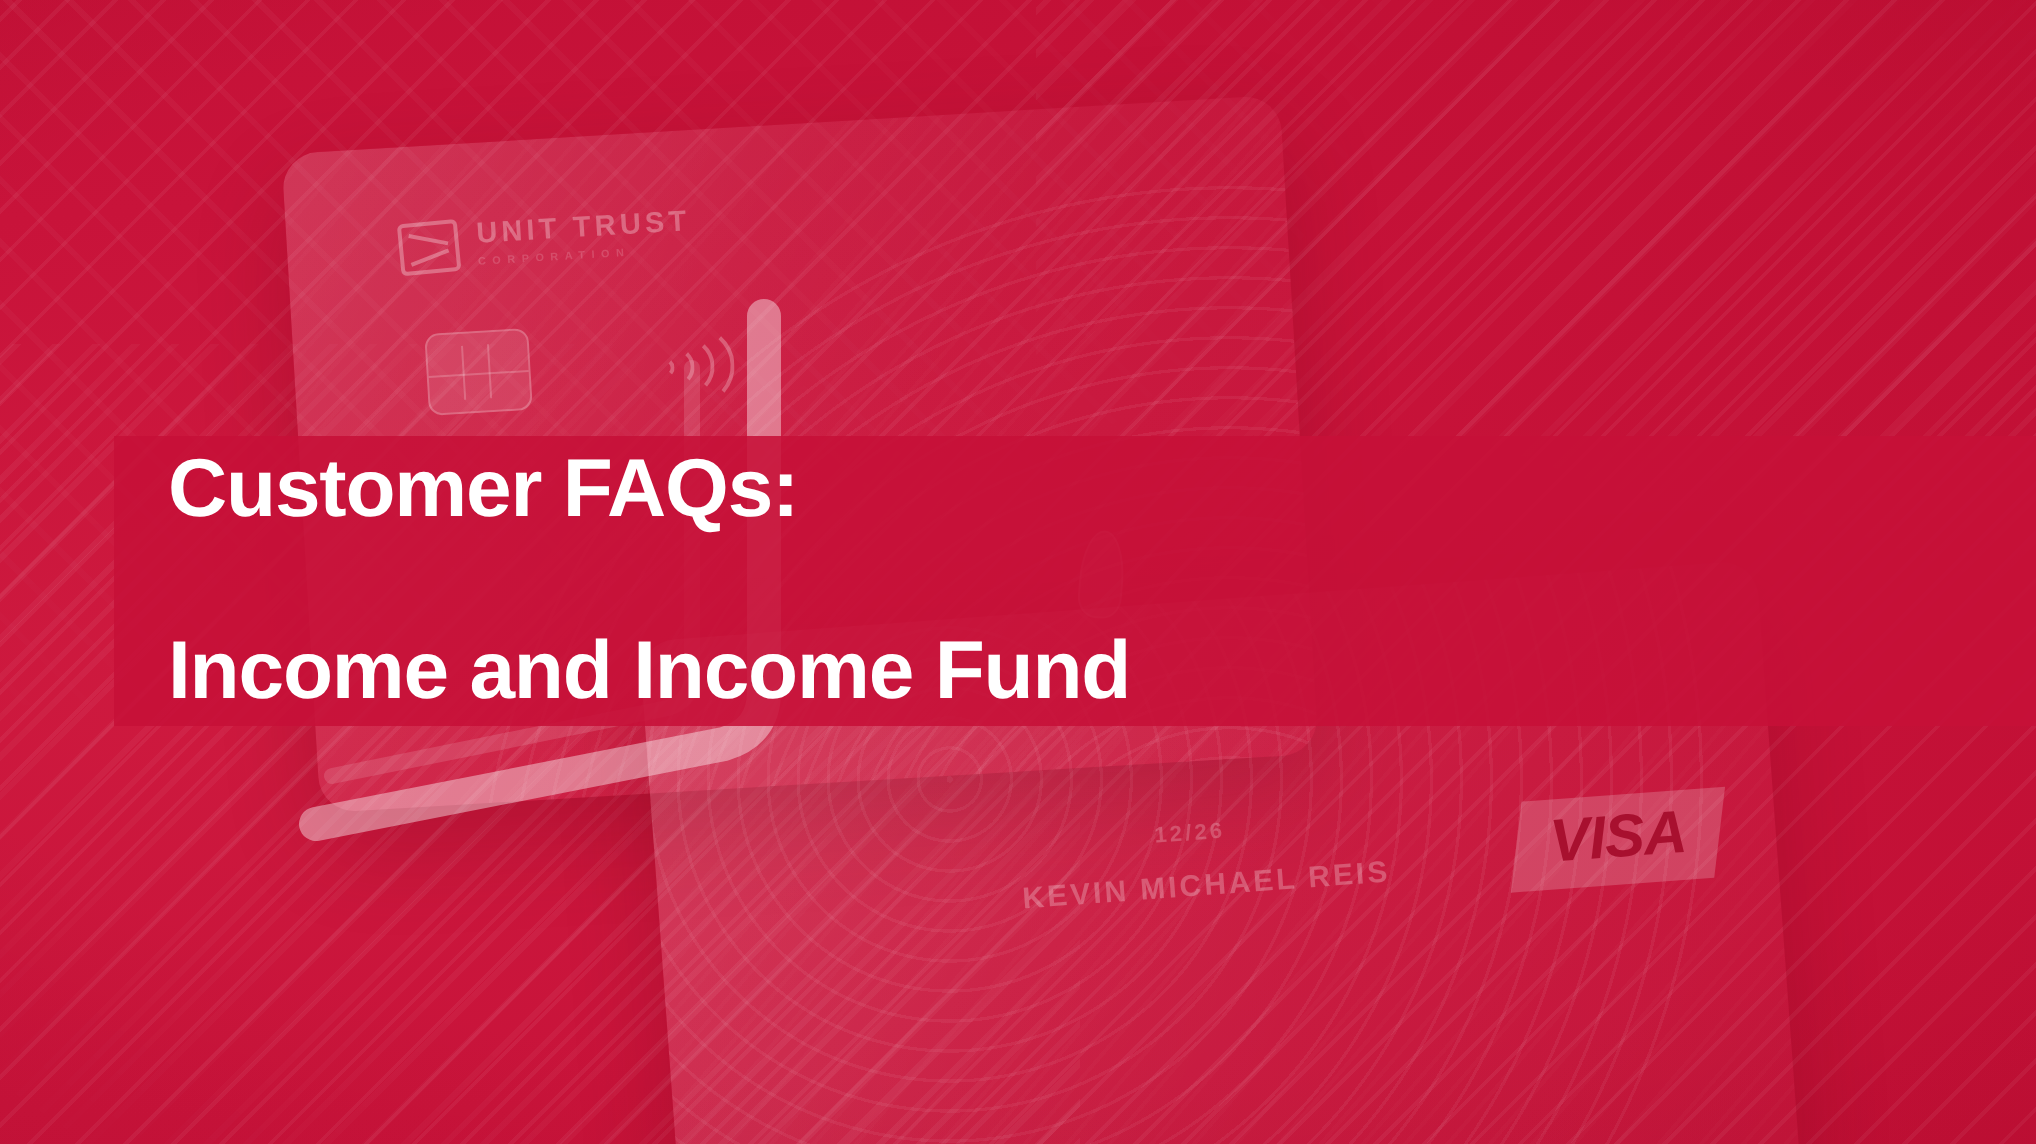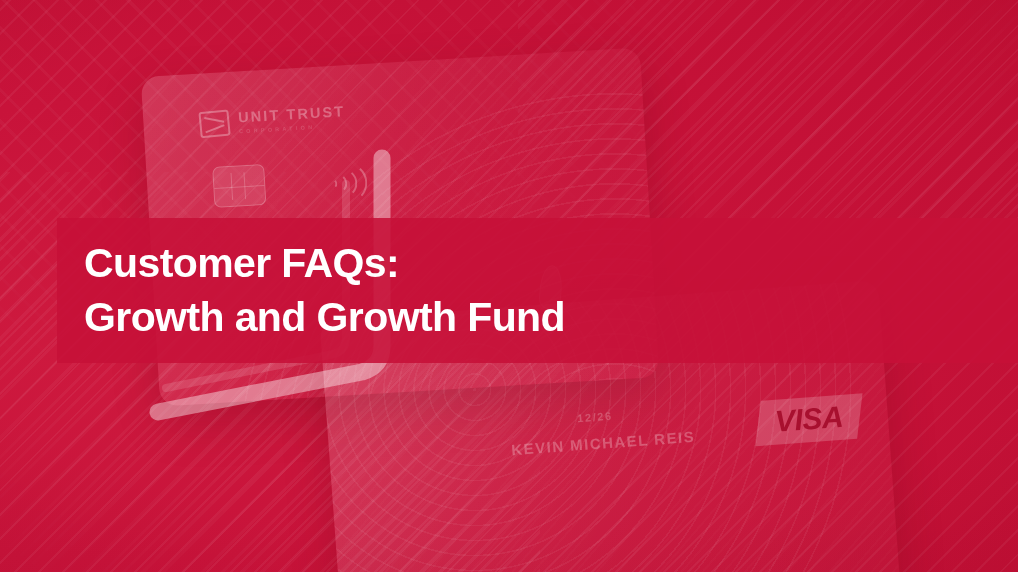--- a/index.html
+++ b/index.html
@@ -319,21 +319,21 @@
   
   .title-banner {
     position: absolute;
     left: 57px;
     top: 218px;
     right: 0;
     height: 145px;
     background: rgba(198, 16, 56, 0.88);
     display: flex;
     flex-direction: column;
-    justify-content: center;
+    justify-content: space-between;
   }
   .title-banner .title-line {
     color: #FFFFFF;
     font-size: 41px;
     font-weight: 700;
     letter-spacing: -0.6px;
     line-height: 1.31;
     padding-left: 27px;
     white-space: nowrap;
   }
@@ -395,16 +395,16 @@
     <svg viewBox="0 0 250 270" xmlns="http://www.w3.org/2000/svg" aria-hidden="true">
       <path d="M 232 8 L 232 196 Q 232 216 212 222 L 8 262" fill="none" stroke="rgba(255,255,255,0.40)" stroke-width="17" stroke-linecap="round" stroke-linejoin="round"></path>
       <path d="M 196 34 L 196 188 Q 196 200 184 204 L 16 238" fill="none" stroke="rgba(255,255,255,0.13)" stroke-width="8" stroke-linecap="round" stroke-linejoin="round"></path>
     </svg>
   </div>
 
   <div class="bg-vignette"></div>
 
   <div class="title-banner">
     <div class="title-line">Customer FAQs:</div>
-    <div class="title-line">Growth and Growth Fund</div>
+    <div class="title-line">Income and Income Fund</div>
   </div>
 
 </div>
 
 </body></html>

